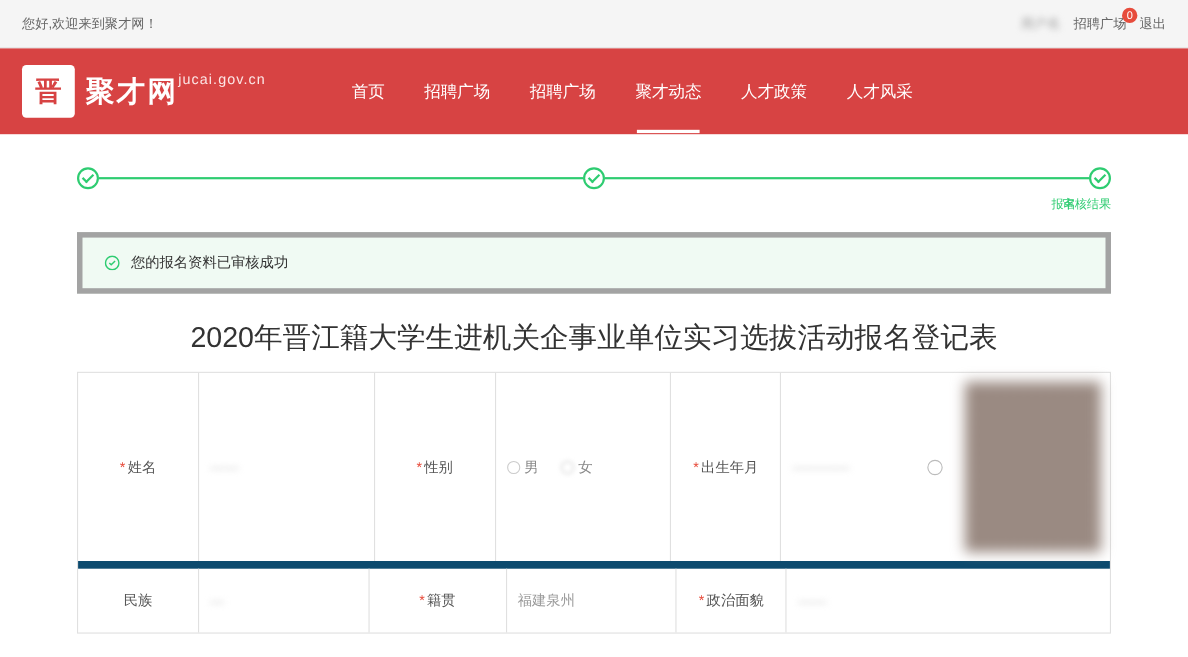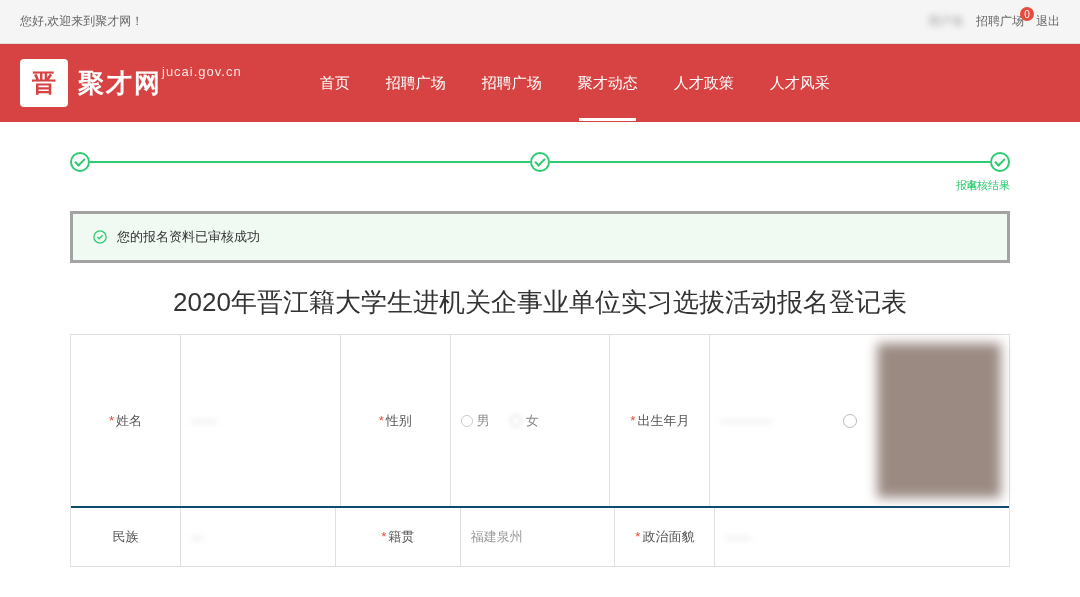--- a/index.html
+++ b/index.html
@@ -18,29 +18,29 @@
     .nav { display: flex; gap: 0; }
     .nav-item { color: #fff; font-size: 15px; padding: 28px 18px; cursor: pointer; position: relative; }
     .nav-item.active::after { content: ''; position: absolute; bottom: 0; left: 20%; width: 60%; height: 3px; background: #fff; }
     .content { padding: 30px 70px 20px; }
     .progress { display: flex; align-items: center; margin-bottom: 6px; }
     .progress-step { width: 20px; height: 20px; border: 2px solid #2ecc71; border-radius: 50%; display: flex; align-items: center; justify-content: center; background: #fff; }
     .progress-step::after { content: ''; width: 8px; height: 4px; border-left: 2px solid #2ecc71; border-bottom: 2px solid #2ecc71; transform: rotate(-45deg); margin-top: -2px; }
     .progress-line { flex: 1; height: 2px; background: #2ecc71; }
     .progress-labels { display: flex; justify-content: flex-end; margin-bottom: 18px; color: #2ecc71; font-size: 11px; }
     .progress-labels span:nth-child(2) { margin-left: -12px; }
-    .success-box { border: 3px solid #a3a3a3; background: #f0faf3; padding: 14px 20px; display: flex; align-items: center; gap: 10px; margin-bottom: 22px; }
+    .success-box { border: 5px solid #a3a3a3; background: #f0faf3; padding: 14px 20px; display: flex; align-items: center; gap: 10px; margin-bottom: 22px; }
     .success-icon { width: 14px; height: 14px; color: #2ecc71; display: flex; }
     .success-text { font-size: 13px; color: #333; }
     .print-row { text-align: center; margin-bottom: 28px; position: relative; }
     .print-btn { background: #4a9ee8; color: #fff; border: none; padding: 10px 26px; font-size: 14px; cursor: pointer; }
     .arrow-svg { position: absolute; left: 640px; top: -30px; }
     .form-title { text-align: center; font-size: 26px; color: #333; margin-bottom: 14px; font-weight: normal; }
     .form-table { border: 1px solid #e0e0e0; }
-    .form-row { display: flex; border-bottom: 2px solid #0c4a6e; min-height: 58px; }
+    .form-row { display: flex; border-bottom: 7px solid #0c4a6e; min-height: 58px; }
     .form-row:last-child { border-bottom: none; }
     .cell { display: flex; align-items: center; border-right: 1px solid #e0e0e0; }
     .label-cell { width: 110px; justify-content: center; font-size: 13px; color: #555; }
     .req::before { content: '*'; color: #e74c3c; margin-right: 2px; }
     .value-cell { padding: 0 10px; flex: 1; }
     .pv { color: #bbb; filter: blur(3px); font-size: 13px; }
     .input-text { color: #999; font-size: 13px; }
     .radio-group { display: flex; gap: 20px; color: #888; font-size: 13px; }
     .radio-dot { width: 12px; height: 12px; border: 1px solid #ccc; border-radius: 50%; display: inline-block; margin-right: 4px; vertical-align: middle; }
     .photo-cell { width: 140px; flex-direction: column; justify-content: flex-start; padding: 8px; border-right: none; }

